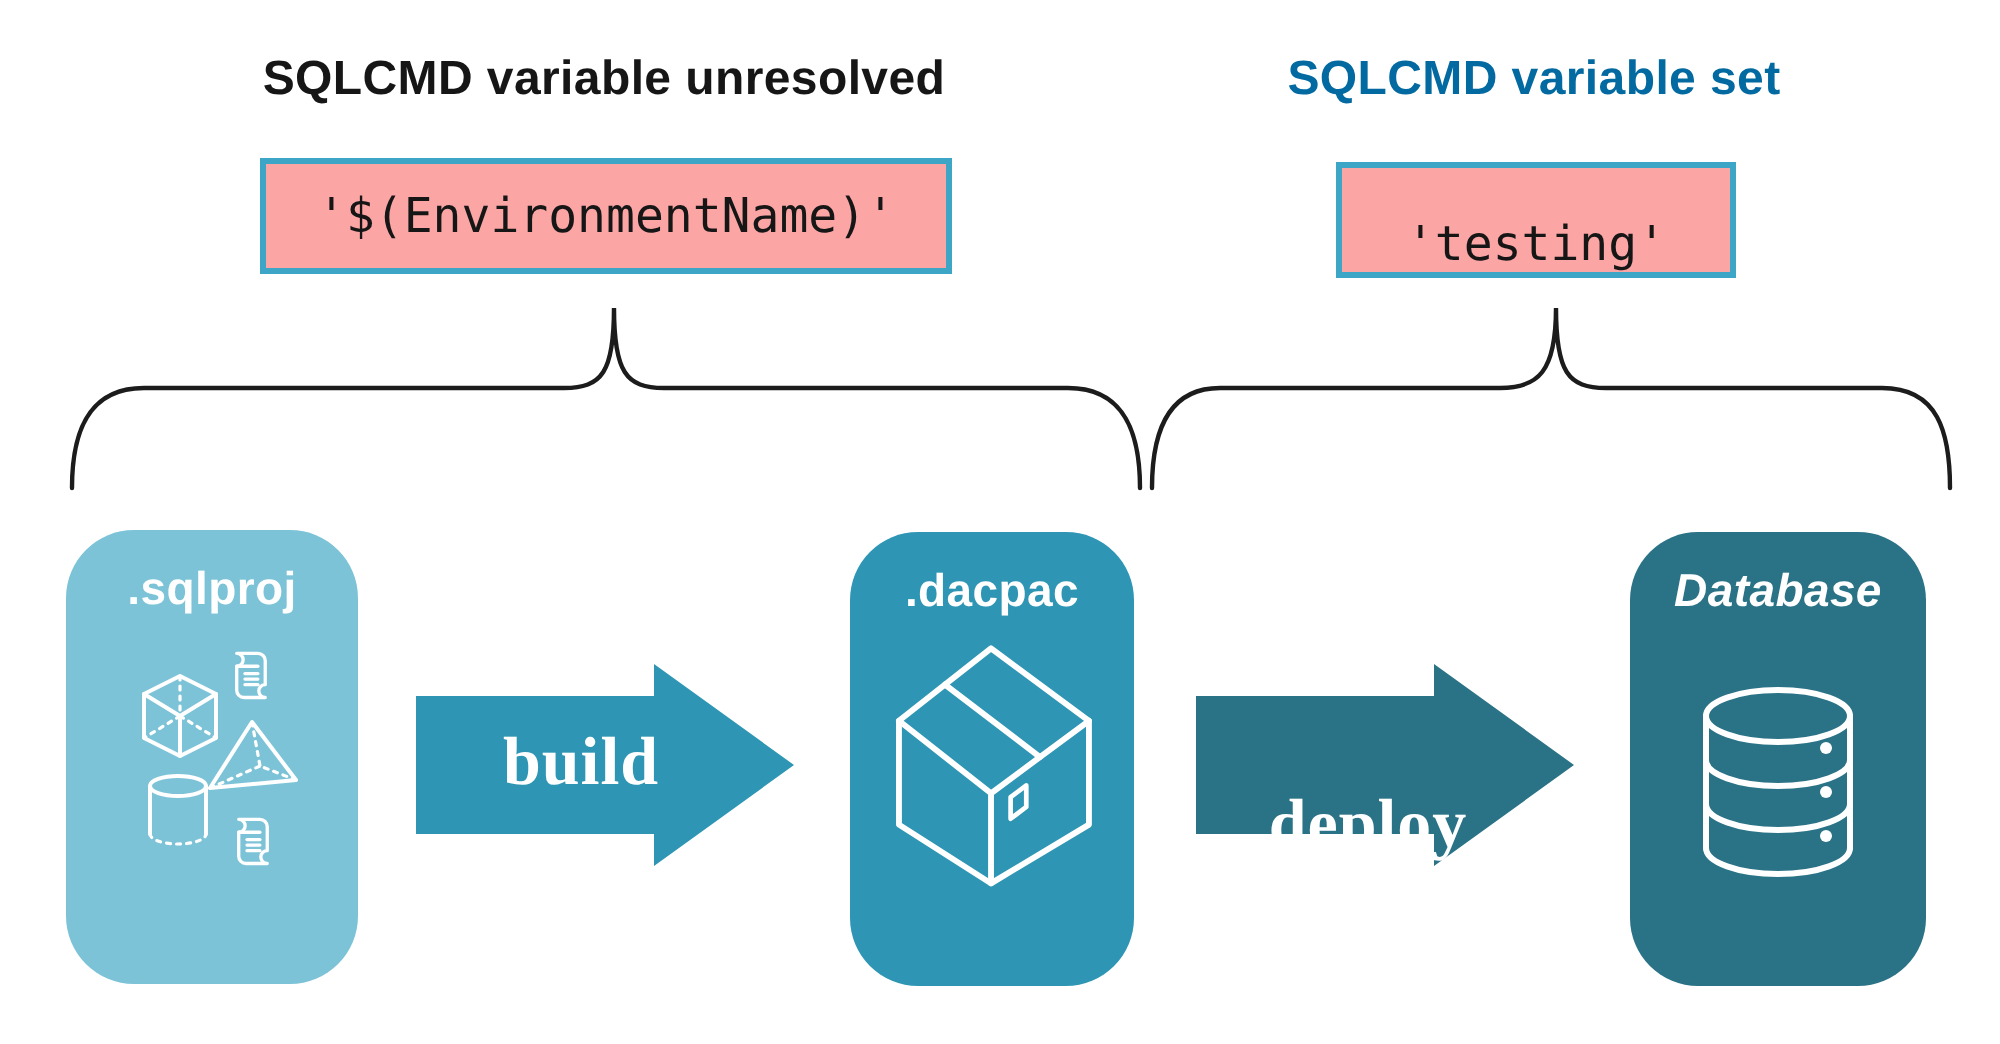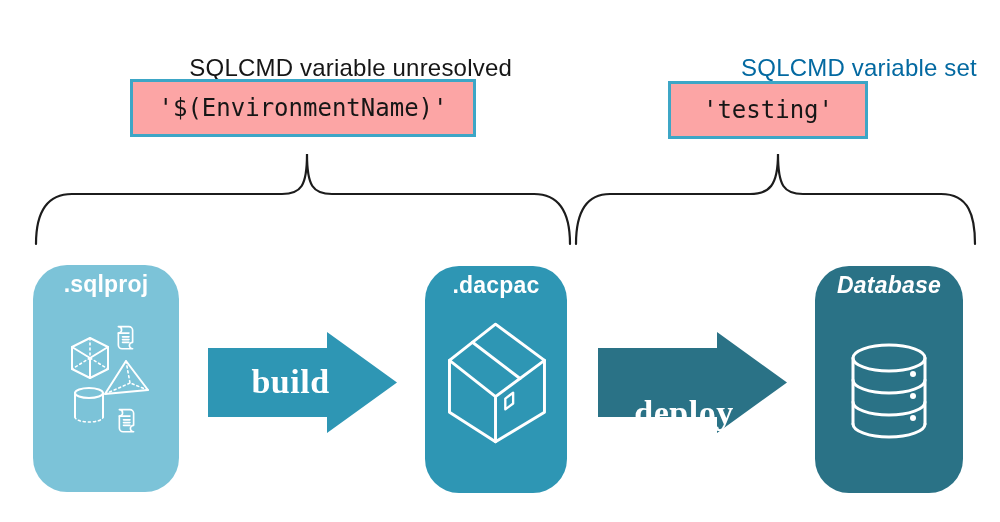--- a/index.html
+++ b/index.html
@@ -1,34 +1,34 @@
 <!DOCTYPE html>
 <html><head>
 <meta charset="utf-8">
 <style>
   html,body{margin:0;padding:0;background:#ffffff;}
   .canvas{
     position:relative;width:1000px;height:522px;background:#ffffff;overflow:hidden;
     font-family:"Liberation Sans",sans-serif;
   }
   .heading{
-    position:absolute;text-align:right;font-size:24px;font-weight:400;letter-spacing:.2px;margin-top:28px;
+    position:absolute;text-align:center;font-size:24px;font-weight:700;letter-spacing:.2px;
   }
   .heading-left{left:92px;top:26px;width:420px;}
   .heading-right{left:557px;top:26px;width:420px;}
   .codebox{
     position:absolute;background:#fca5a5;border:3px solid #3da6c6;
     display:flex;align-items:center;justify-content:center;box-sizing:border-box;
   }
   .codebox-left{left:130px;top:79px;width:346px;height:58px;}
   .codebox-right{left:668px;top:81px;width:200px;height:58px;}
   .code{font-family:"DejaVu Sans Mono",monospace;font-size:24px;color:#161616;white-space:pre;}
   .braces{position:absolute;left:0;top:0;width:1000px;height:522px;pointer-events:none;}
   .card{position:absolute;border-radius:34px;}
-  .card-title{margin-top:6px;text-align:center;color:#ffffff;font-size:23px;font-weight:700;letter-spacing:.2px;}
+  .card-title{margin-top:16px;text-align:center;color:#ffffff;font-size:23px;font-weight:700;letter-spacing:.2px;}
   .card-sqlproj{left:33px;top:265px;width:146px;height:227px;}
   .card-dacpac{left:425px;top:266px;width:142px;height:227px;}
   .card-database{left:815px;top:266px;width:148px;height:227px;}
   .card-icons{position:absolute;left:0;top:0;width:100%;height:100%;}
   .arrow{position:absolute;}
   .arrow-build{left:208px;top:332px;width:190px;height:101px;}
   .arrow-deploy{left:598px;top:332px;width:190px;height:101px;}
   .arrow-label{
     position:absolute;height:66px;display:flex;align-items:center;justify-content:center;
     color:#ffffff;font-size:34px;font-weight:700;letter-spacing:.5px;font-family:Liberation Serif, serif;
@@ -40,21 +40,21 @@
 <body>
 
 <div class="canvas">
 
   <div class="heading heading-left" style="color: rgb(22, 22, 22);">SQLCMD variable unresolved</div>
   <div class="heading heading-right" style="color: #0369a1;">SQLCMD variable set</div>
 
   <div class="codebox codebox-left" style="border-color: rgb(61, 166, 198);">
     <span class="code" style="color: rgb(22, 22, 22);">'$(EnvironmentName)'</span>
   </div>
-  <div class="codebox codebox-right" style="border-color: rgb(61, 166, 198);">
+  <div class="codebox codebox-right" style="border-color: rgb(61, 166, 198); align-items: flex-end;">
     <span class="code" style="color: rgb(22, 22, 22);">'testing'</span>
   </div>
 
   <svg class="braces" viewBox="0 0 1000 522" fill="none">
     <path stroke-width="2.2" stroke-linecap="round" fill="none" d="M36,244 C36,216 44,194 72,194 L282,194 C301,194 307,186 307,154 C307,186 313,194 332,194 L534,194 C562,194 570,216 570,244" stroke="#1c1c1c"></path>
     <path stroke-width="2.2" stroke-linecap="round" fill="none" d="M576,244 C576,216 584,194 610,194 L750,194 C769,194 778,186 778,154 C778,186 784,194 803,194 L941,194 C969,194 975,216 975,244" stroke="#1c1c1c"></path>
   </svg>
 
   <div class="card card-sqlproj" style="background: rgb(124, 195, 216);">
     <div class="card-title">.sqlproj</div>

